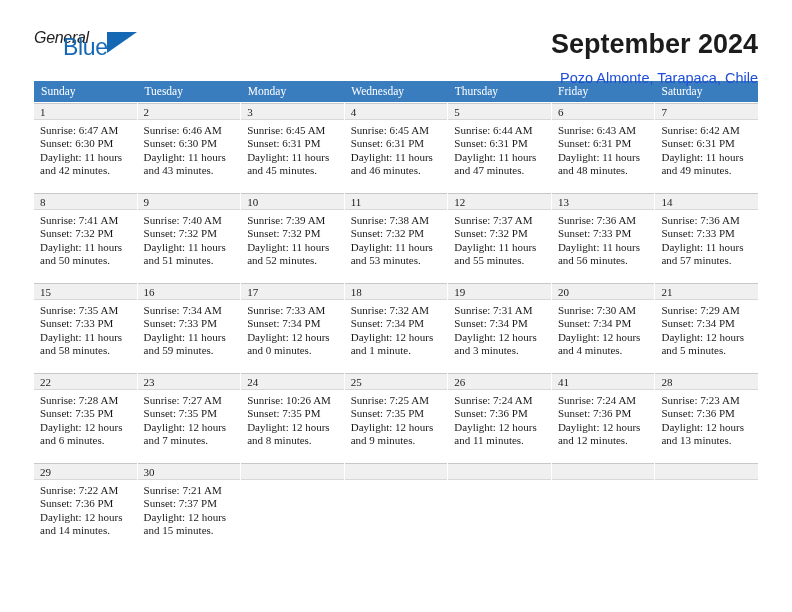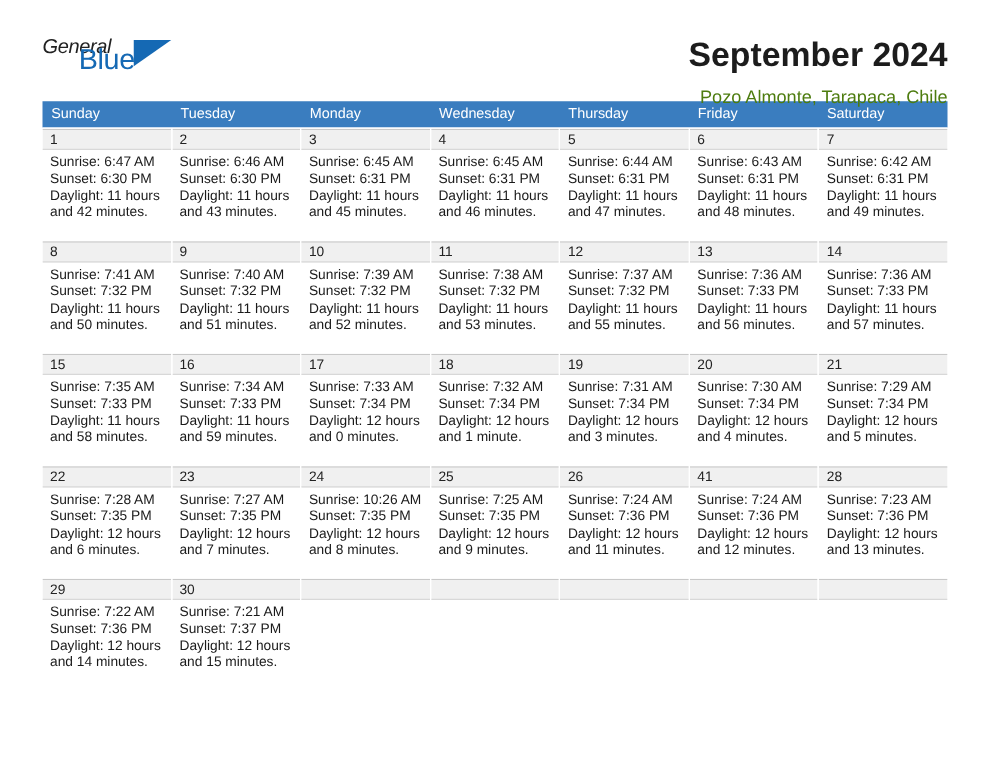--- a/index.html
+++ b/index.html
@@ -70,30 +70,31 @@
   }
   .cal-title {
     font-size: 27px;
     color: #1c1c1c;
     line-height: 32px;
     font-weight: bold;
     margin: 0;
   }
   .cal-subtitle {
     font-size: 14.5px;
-    color: #4d7c0f;
+    color: #1d4ed8;
     line-height: 20px;
     margin: 8px 0 0 0;
     font-weight: normal;
   }
 
   
   .calendar {
     margin-top: 13px;
     width: 724px;
+    font-family: Liberation Serif, serif;
   }
   .weekdays {
     display: flex;
     background: #3a7dbf;
   }
   .weekday {
     flex: 1 1 0;
     color: #ffffff;
     font-size: 11.5px;
     line-height: 21px;

